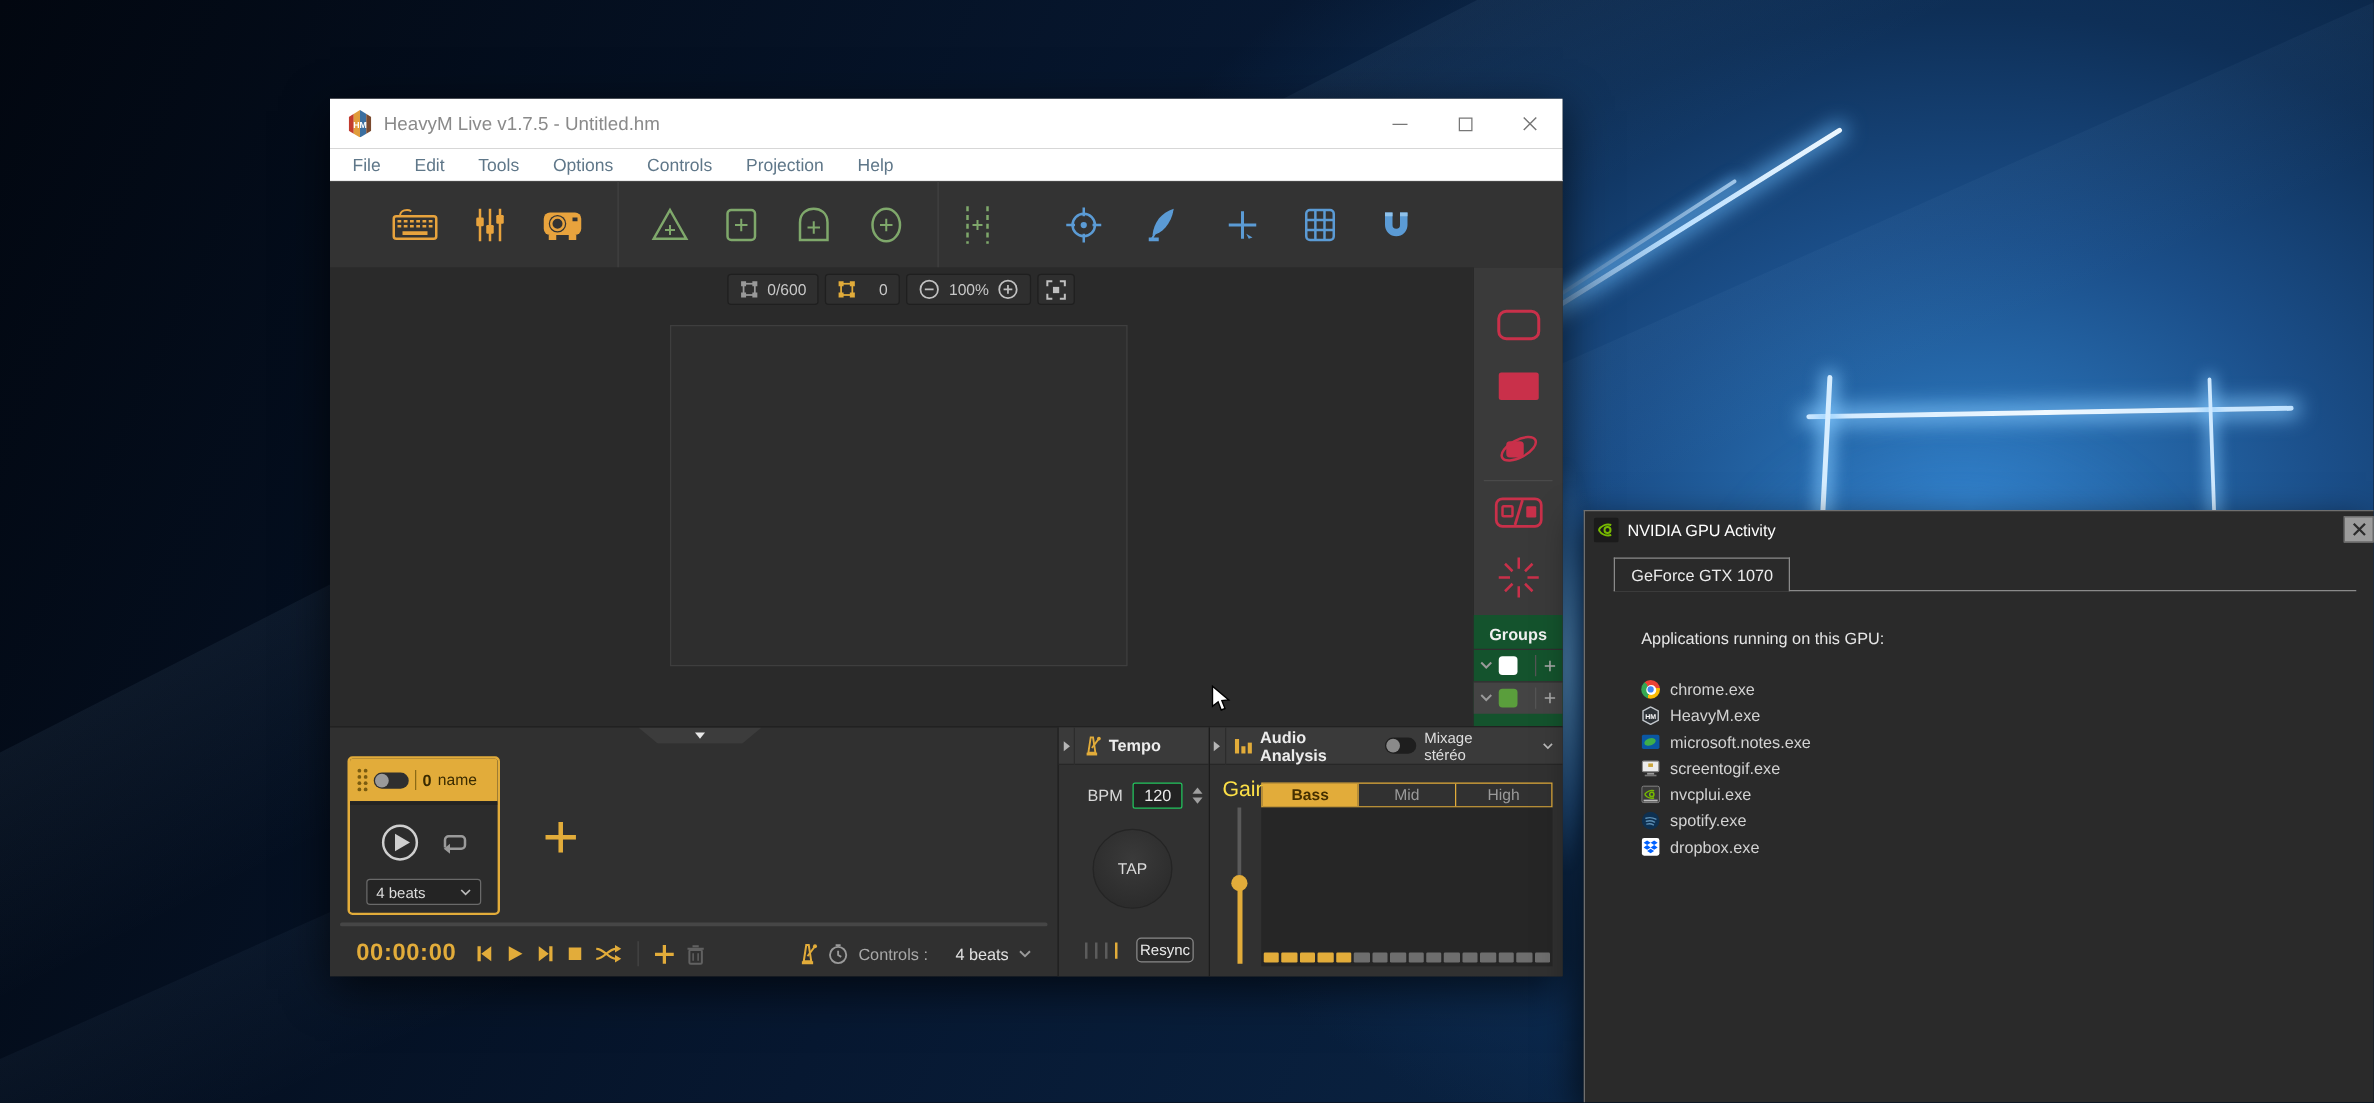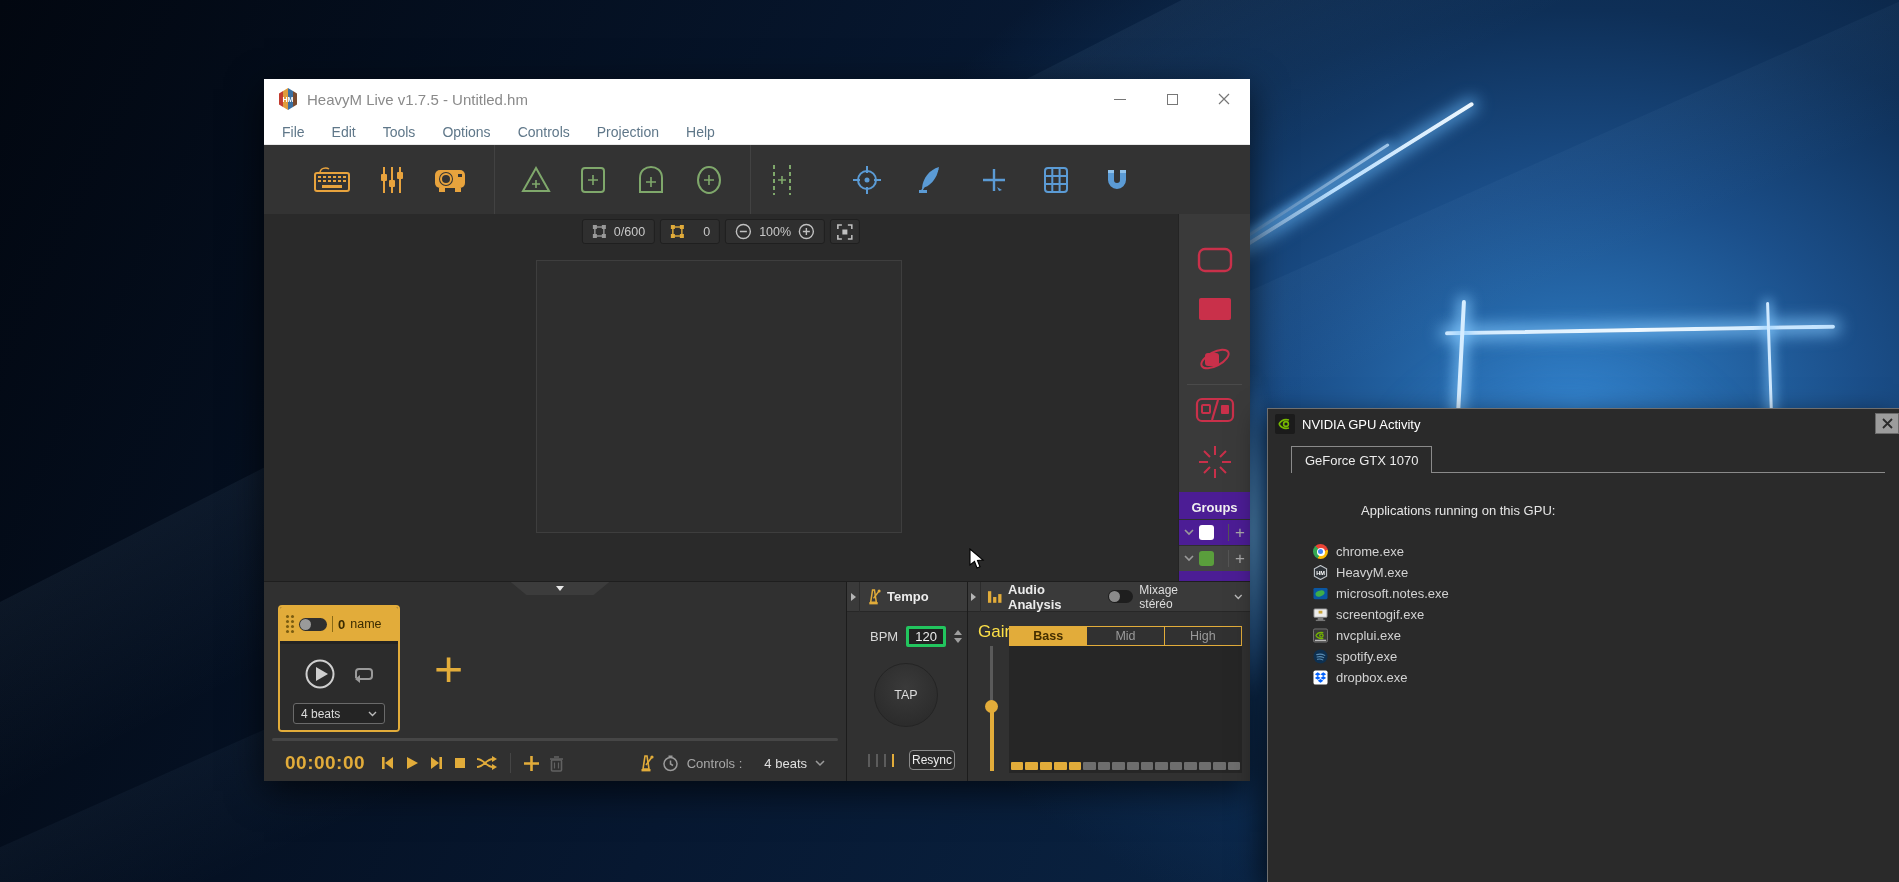--- a/index.html
+++ b/index.html
@@ -55,21 +55,21 @@
   .hm-main { position:relative; height:367px; background:#2a2a2a; }
   .canvas-area { position:absolute; left:0; top:0; right:72px; bottom:0; }
   .canvas-rect { position:absolute; left:272px; top:46px; width:366px; height:273px; background:#2e2e2e; border:1px solid #3e3e3e; }
   .canvas-bar { position:absolute; top:5px; left:50%; transform:translateX(-50%); display:flex; gap:5px; align-items:center; }
   .cb-box { display:flex; align-items:center; gap:7px; height:25px; padding:0 9px; background:#2f2f2f; border:1px solid #1f1f1f; border-radius:3px; color:#c8c8c8; font-size:12.5px; }
   .cb-val { min-width:30px; text-align:right; }
 
   .right-panel { position:absolute; right:0; top:0; width:72px; bottom:0; background:#3a3a3a; border-left:1px solid #242424; }
   .rp-icon { position:absolute; left:50%; transform:translateX(-50%); }
   .rp-div { position:absolute; left:8px; right:8px; height:1px; background:#4a4a4a; }
-  .groups-sec { position:absolute; left:0; right:0; top:278px; bottom:0; background:#4c1d95; }
+  .groups-sec { position:absolute; left:0; right:0; top:278px; bottom:0; background:#14532d; }
   .groups-label { color:#f0f0f0; font-size:13px; font-weight:bold; text-align:center; padding-top:8px; height:27px; }
   .group-row { height:26px; display:flex; align-items:center; padding:0 5px; gap:5px; border-top:1px solid #2f2f2f; }
   .group-row.alt { background:#444444; }
   .group-swatch { width:15px; height:15px; border-radius:3px; }
   .group-plus { margin-left:auto; border-left:1px solid #555; padding-left:6px; color:#a9a9a9; font-size:17px; line-height:1; }
 
   
   .hm-bottom { position:relative; height:200px; display:flex; background:#303030; border-top:1px solid #1e1e1e; }
   .seq-panel { position:relative; width:582px; }
   .panel-border { border-left:1px solid #1c1c1c; }
@@ -101,21 +101,21 @@
 
   .side-panel { position:relative; background:#313131; }
   .tempo-panel { width:121px; }
   .audio-panel { width:281px; flex:1; }
   .sp-header { height:30px; background:#3a3a3a; display:flex; align-items:center; gap:6px; border-bottom:1px solid #272727; padding-right:7px; }
   .sp-collapse { width:13px; height:30px; display:flex; align-items:center; justify-content:center; border-right:1px solid #2c2c2c; }
   .sp-title { color:#ececec; font-size:13px; font-weight:bold; }
 
   .bpm-row { display:flex; align-items:center; gap:8px; padding:14px 0 0 23px; }
   .bpm-label { color:#d8d8d8; font-size:13px; }
-  .bpm-box { width:40px; height:21px; background:#222; border:3px solid #22c55e; border-radius:2px; color:#ececec; font-size:13px; display:flex; align-items:center; justify-content:center; }
+  .bpm-box { width:40px; height:21px; background:#222; border:1px solid #22c55e; border-radius:2px; color:#ececec; font-size:13px; display:flex; align-items:center; justify-content:center; }
   .spinner { display:flex; flex-direction:column; gap:3px; }
   .spin-up { width:0;height:0;border-left:4px solid transparent;border-right:4px solid transparent;border-bottom:5px solid #9f9f9f; }
   .spin-dn { width:0;height:0;border-left:4px solid transparent;border-right:4px solid transparent;border-top:5px solid #9f9f9f; }
   .tap-btn { position:absolute; left:27px; top:81px; width:64px; height:64px; border-radius:50%;
     background:radial-gradient(circle at 50% 38%, #3a3a3a, #2c2c2c 75%); border:1px solid #242424;
     color:#dcdcdc; font-size:12.5px; display:flex; align-items:center; justify-content:center; }
   .beat-ticks { position:absolute; left:21px; bottom:14px; display:flex; gap:6px; align-items:flex-end; }
   .beat-ticks i { width:2px; height:13px; background:#5c5c5c; }
   .beat-ticks i.on { background:#E2AC3A; }
   .resync-btn { position:absolute; right:12px; bottom:11px; width:46px; height:20px; border:1px solid #8a8a8a; border-radius:4px;
@@ -141,21 +141,21 @@
   
   .nv-window { position:absolute; left:1267px; top:408px; width:632px; height:474px; background:#2a2a2a;
     border-left:1px solid #6f6f6f; border-top:1px solid #6f6f6f; box-shadow:-6px 8px 26px rgba(0,0,0,.6); color:#dcdcdc; }
   .nv-titlebar { height:30px; display:flex; align-items:center; gap:7px; padding-left:7px; position:relative; }
   .nv-title { font-size:13px; color:#ffffff;text-align:center; }
   .nv-close { position:absolute; right:0; top:4px; width:24px; height:21px; background:#9c9c9c; border:1px solid #6a6a6a;
     display:flex; align-items:center; justify-content:center; }
   .nv-tab { position:absolute; left:23px; top:37px; height:27px; padding:0 13px; display:flex; align-items:center;
     border:1px solid #8a8a8a; border-bottom:none; background:#2a2a2a; font-size:13px; color:#ececec; z-index:2; }
   .nv-tabline { position:absolute; left:23px; right:14px; top:63px; height:1px; background:#8a8a8a; }
-  .nv-subtitle { position:absolute; left:45px; top:94px; font-size:13px; color:#e6e6e6;margin-left:48px; }
+  .nv-subtitle { position:absolute; left:45px; top:94px; font-size:13px; color:#e6e6e6; }
   .nv-list { position:absolute; left:45px; top:132px; }
   .nv-row { height:21px; display:flex; align-items:center; gap:8px; }
   .nv-app-name { font-size:13px; color:#d2d2d2; }
   .appicon { width:15px; height:15px; position:relative; flex:0 0 15px; }
   .chrome-disc { width:15px; height:15px; border-radius:50%; background:conic-gradient(from -40deg, #ea4335 0 120deg, #fbbc05 0 240deg, #34a853 0 360deg); position:relative; }
   .chrome-disc i { position:absolute; left:3.5px; top:3.5px; width:8px; height:8px; border-radius:50%; background:#fff; }
   .chrome-disc b { position:absolute; left:5px; top:5px; width:5px; height:5px; border-radius:50%; background:#4285f4; }
 
   
   .cursor { position:absolute; left:969px; top:548px; z-index:50; }

